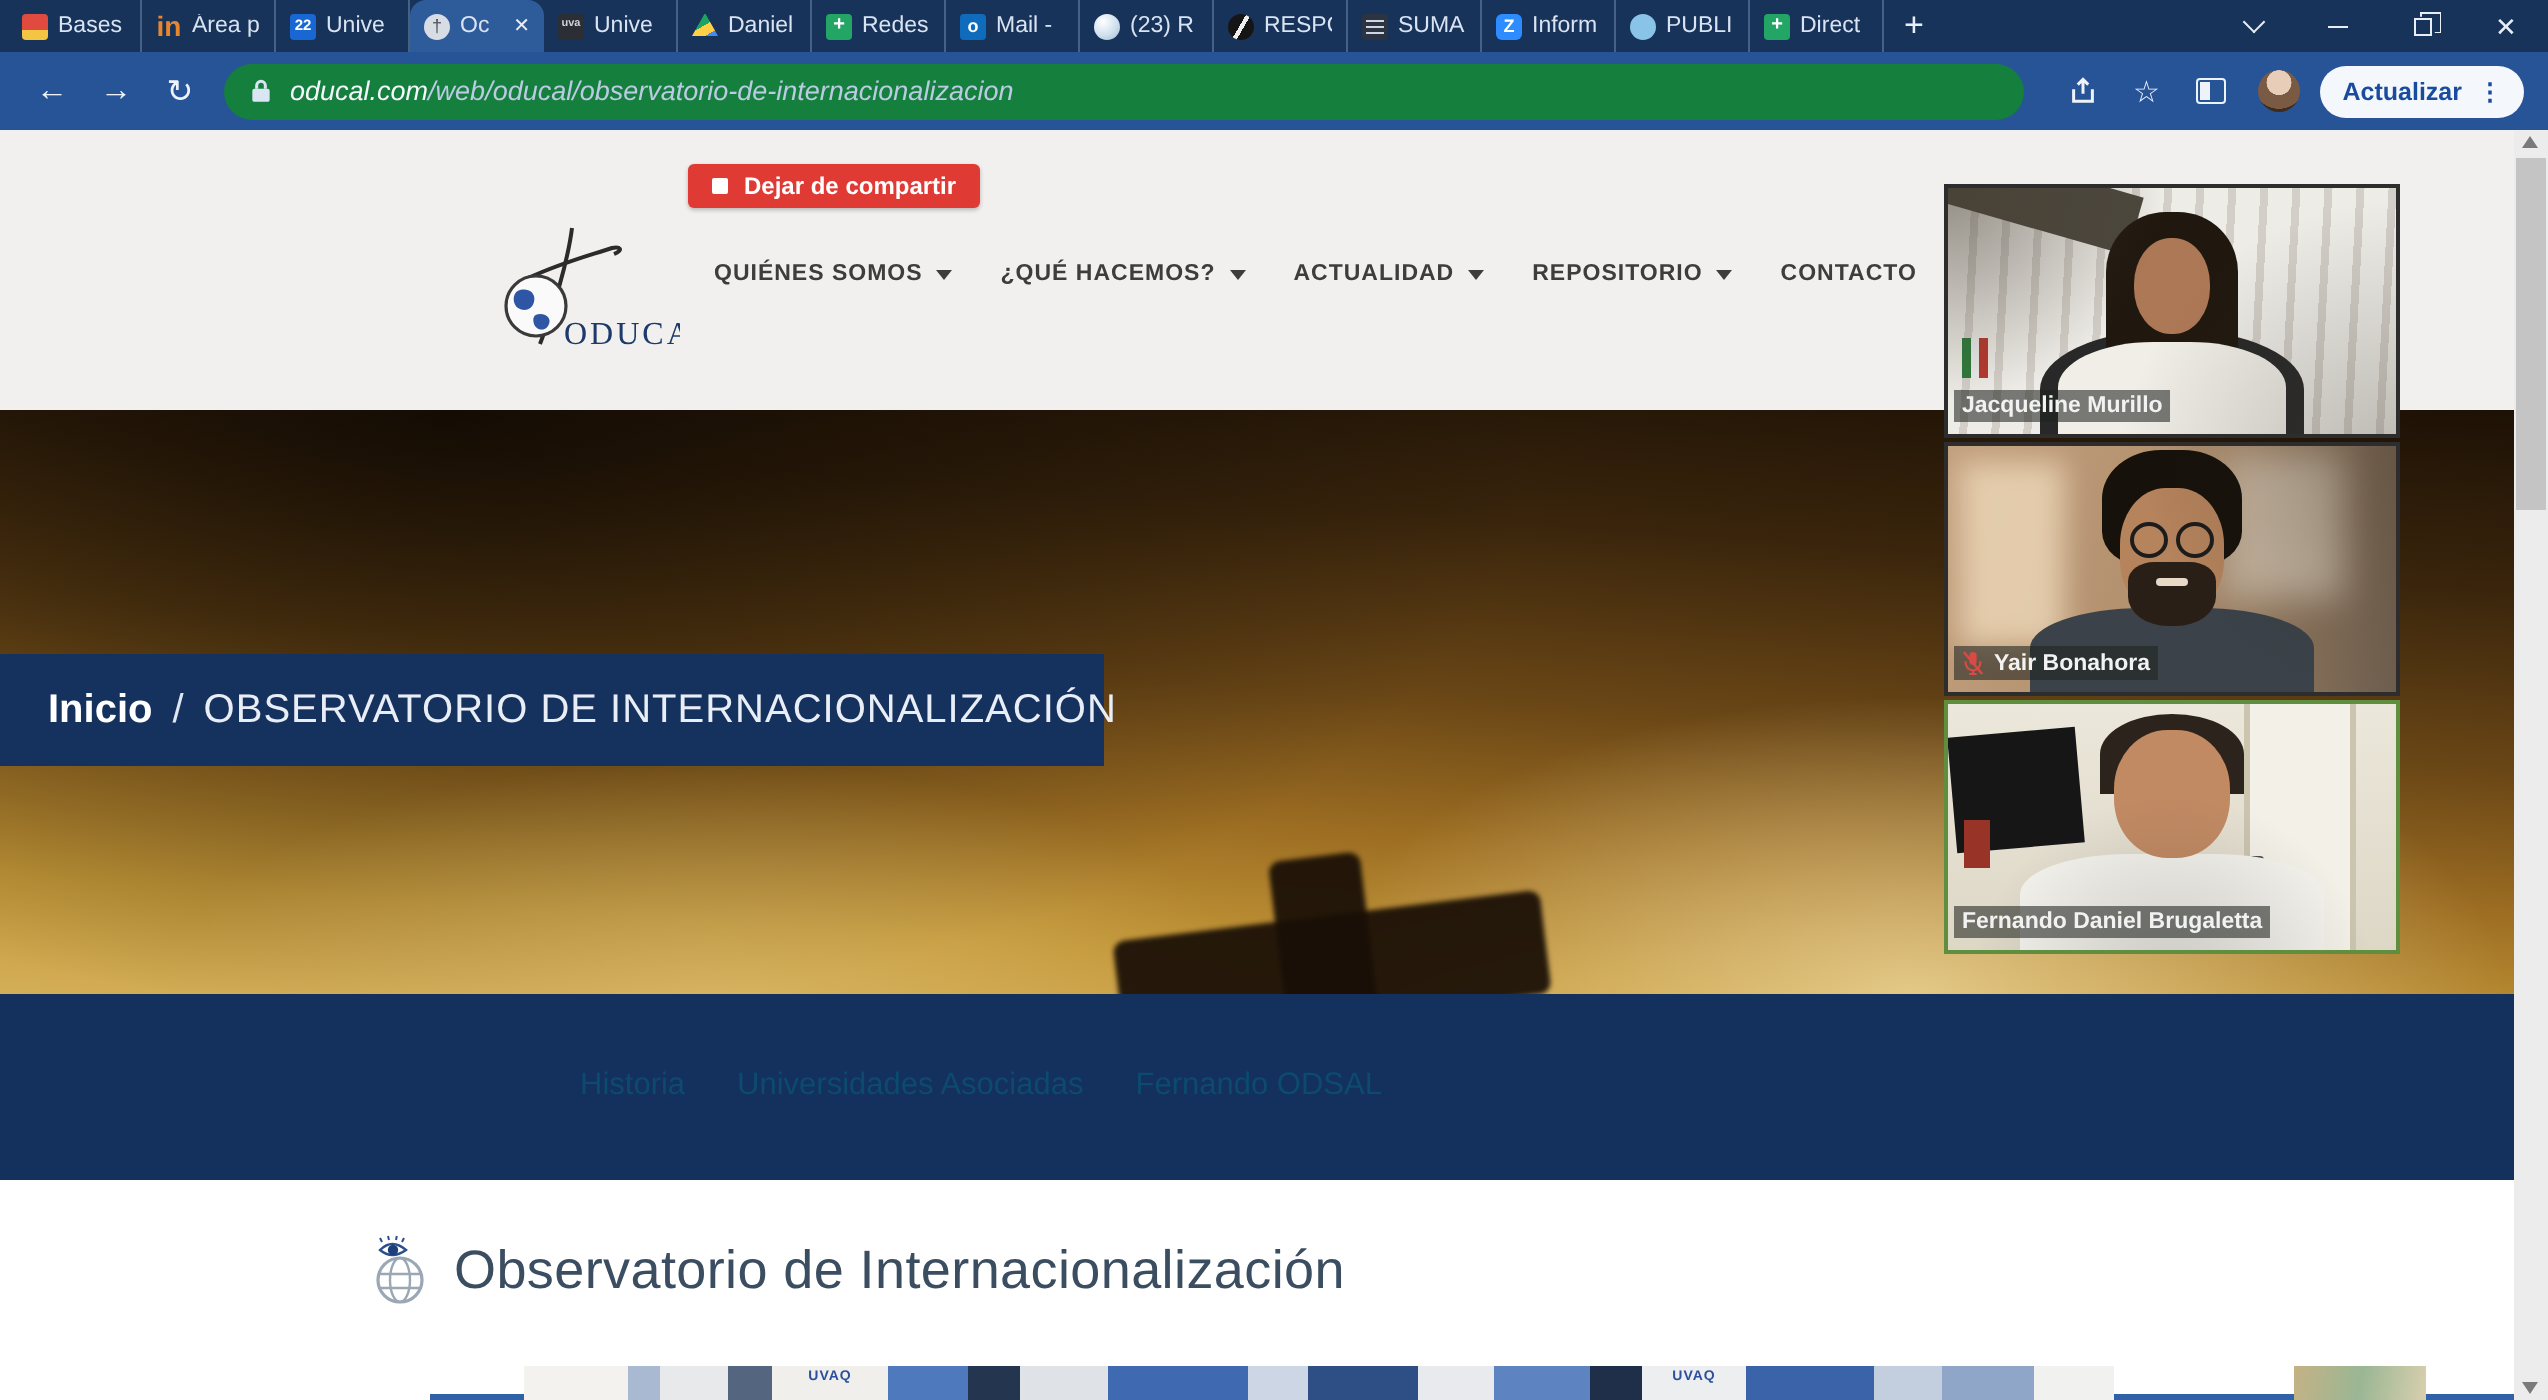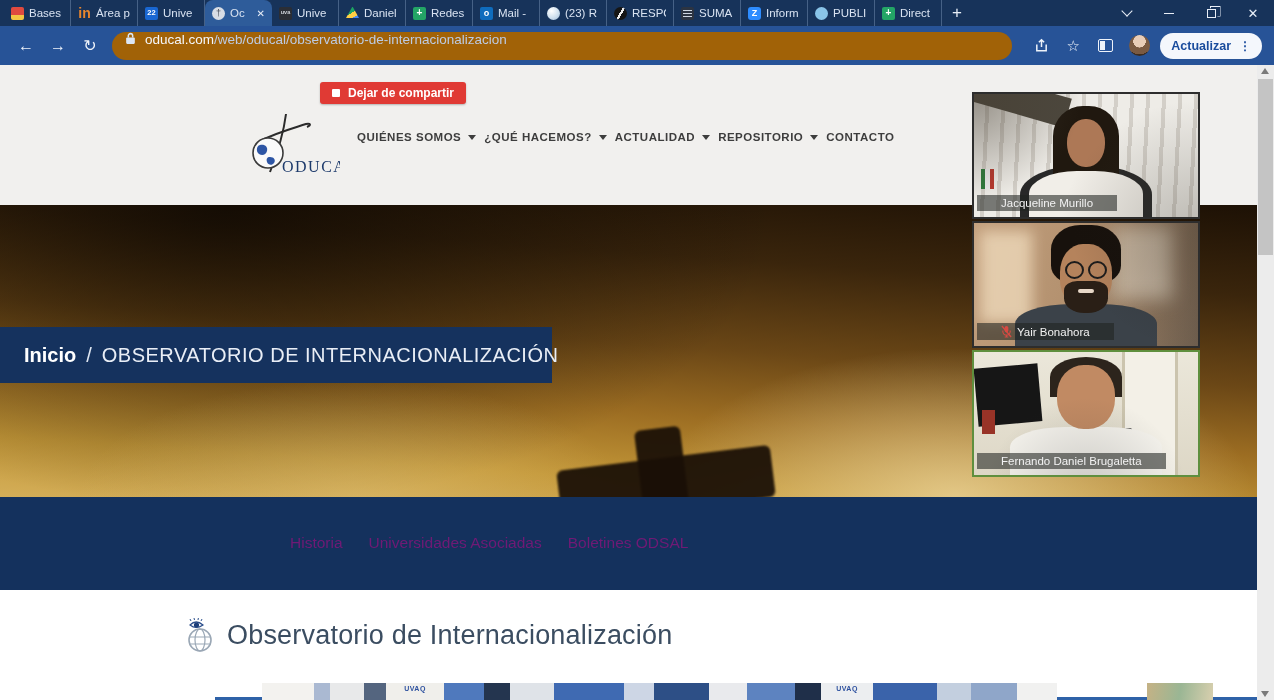--- a/index.html
+++ b/index.html
@@ -44,22 +44,22 @@
   .restore{position:relative;width:9px;height:9px;border:1.2px solid #e8eef7;}
   .restore::before{content:"";position:absolute;top:-4px;left:2px;width:9px;height:9px;
     border:1.2px solid #e8eef7;clip-path:polygon(0 0,100% 0,100% 100%,72% 100%,72% 26%,0 26%);}
   .xglyph{font-size:13px;}
 
   
   .toolbar{position:absolute;top:26px;left:0;width:1274px;height:39px;background:#275397;
     display:flex;align-items:center;padding:0 10px;z-index:40;}
   .navbtn{width:32px;height:30px;display:flex;align-items:center;justify-content:center;
     color:#eef3fa;font-size:16px;}
-  .urlpill{margin-left:6px;width:900px;height:28px;background:#a16207;border-radius:14px;
-    display:flex;padding:0 13px;gap:9px;}
+  .urlpill{margin-left:6px;width:900px;height:28px;background:#15803d;border-radius:14px;
+    display:flex;align-items:center;padding:0 13px;gap:9px;font-style:italic;}
   .urltext{font-size:13.5px;white-space:nowrap;overflow:hidden;}
   .urldomain{color:#f4f7fc;}
   .urlpath{color:#bccbe4;}
   .rightctl{margin-left:auto;display:flex;align-items:center;gap:4px;padding-right:2px;}
   .tbicon{width:28px;height:28px;display:flex;align-items:center;justify-content:center;color:#eef3fa;}
   .star{font-size:15px;}
   .sideicon{width:15px;height:13px;border:1.7px solid #eef3fa;border-radius:2px;position:relative;}
   .sideicon::before{content:"";position:absolute;left:1px;top:1px;bottom:1px;width:5px;background:#eef3fa;}
   .avatar{width:21px;height:21px;border-radius:50%;margin:0 6px;
     background:radial-gradient(circle at 50% 30%,#e8cdb8 0 34%,#7a5a42 35% 72%,#3c2c20 73%);}
@@ -68,27 +68,27 @@
   .vdots{font-size:12px;color:#1a4c9d;}
 
   
   .sharebanner{position:absolute;left:320px;top:82px;display:flex;align-items:center;gap:8px;z-index:30;}
   .sharepill{display:flex;align-items:center;gap:13px;height:22px;padding:0 12px;border-radius:3px;
     background:#2ed157;box-shadow:0 1px 2px rgba(0,0,0,.25);}
   .sharetext{font-size:12px;font-weight:700;color:#08340f;padding:0 14px;}
   .sharecheck{width:14px;height:14px;border-radius:50%;background:#12963c;color:#fff;font-size:9px;
     display:flex;align-items:center;justify-content:center;}
   .stopbtn{display:flex;align-items:center;gap:8px;height:22px;padding:0 12px;border-radius:3px;
-    background:#e03a34;color:#fff;font-size:12px;font-weight:700;box-shadow:0 1px 2px rgba(0,0,0,.25);}
+    background:#e03a34;color:#fff;font-size:12px;font-weight:700;box-shadow:0 1px 2px rgba(0,0,0,.25);margin-left:24px;}
   .stopsq{width:8px;height:8px;background:#fff;border-radius:1px;}
 
   
   .siteheader{position:absolute;top:65px;left:0;width:1257px;height:140px;background:#f1f0ee;z-index:1;}
   .logo{position:absolute;left:246px;top:110px;z-index:2;cursor:pointer;}
-  .mainnav{position:absolute;left:357px;top:131px;display:flex;align-items:center;gap:8px;z-index:2;}
+  .mainnav{position:absolute;left:357px;top:131px;display:flex;align-items:center;gap:24px;z-index:2;}
   .navitem{display:flex;align-items:center;font-size:11.5px;font-weight:700;letter-spacing:.5px;
     color:#3d3d3d;white-space:nowrap;cursor:pointer;}
   .caret{width:0;height:0;border-left:4px solid transparent;border-right:4px solid transparent;
     border-top:5px solid #3d3d3d;margin-left:7px;}
 
   
   .hero{position:absolute;top:205px;left:0;width:1257px;height:292px;overflow:hidden;z-index:1;
     background:
       radial-gradient(ellipse 480px 240px at 76% 100%, rgba(242,222,168,.7), rgba(242,222,168,0) 62%),
       radial-gradient(ellipse 420px 180px at 28% 100%, rgba(226,196,122,.45), transparent 65%),
@@ -102,21 +102,21 @@
   
   .breadcrumb{position:absolute;left:0;top:327px;width:552px;height:56px;background:#15325e;
     display:flex;align-items:center;padding-left:24px;z-index:3;}
   .bc-home{font-size:20px;font-weight:700;color:#ffffff;cursor:pointer;}
   .bc-sep{font-size:20px;color:#dfe7f2;margin:0 10px;}
   .bc-cur{font-size:20px;color:#e9eef6;letter-spacing:.5px;white-space:nowrap;}
 
   
   .band{position:absolute;top:497px;left:0;width:1257px;height:93px;background:#14315d;z-index:1;}
   .subnav{position:absolute;left:290px;top:534px;display:flex;align-items:center;gap:26px;z-index:2;}
-  .subitem{font-size:15.5px;color:#701a75;white-space:nowrap;cursor:pointer;}
+  .subitem{font-size:15.5px;color:#0c4a6e;white-space:nowrap;cursor:pointer;}
 
   
   .content{position:absolute;top:590px;left:0;width:1257px;height:110px;background:#ffffff;z-index:1;}
   .sectionhead{position:absolute;left:186px;top:616px;display:flex;align-items:center;z-index:2;}
   .sectiontitle{margin-left:9px;font-size:27px;color:#3b4d61;letter-spacing:.2px;}
   .blueline{position:absolute;left:215px;top:697px;width:1042px;height:3px;background:#2f62a8;z-index:2;}
   .photostrip{position:absolute;left:262px;top:683px;width:795px;height:17px;display:flex;
     overflow:hidden;z-index:3;}
   .pseg{height:17px;flex:0 0 auto;display:flex;align-items:flex-start;justify-content:center;}
   .plab{font-size:7px;font-weight:800;color:#2b4f9e;letter-spacing:.5px;padding-top:2px;}
@@ -131,21 +131,21 @@
   .sb-down{position:absolute;bottom:3px;left:4px;width:0;height:0;
     border-left:4.5px solid transparent;border-right:4.5px solid transparent;border-top:6px solid #7a7a7a;}
 
   
   .callwrap{position:absolute;left:972px;top:92px;width:228px;z-index:20;}
   .vtile{position:relative;width:228px;height:127px;margin-bottom:2px;border:2px solid #2d2d2d;
     background:#888;overflow:hidden;cursor:pointer;}
   .vtile.speaking{border-color:#5f8f3e;}
   .scene{position:absolute;inset:0;overflow:hidden;}
   .plabel{position:absolute;left:3px;bottom:6px;display:flex;align-items:center;gap:5px;
-    background:rgba(32,36,32,.58);color:#f2f2f2;font-size:11.5px;padding:2px 24px;z-index:5;}
+    background:rgba(32,36,32,.58);color:#f2f2f2;font-size:11.5px;padding:2px 4px;z-index:5;font-weight:bold;}
   .micmute{display:none;align-items:center;}
 
   
   .s1 .blinds{position:absolute;inset:0;background:repeating-linear-gradient(93deg,#eeece7 0 12px,#d3cfc8 12px 16px);}
   .s1 .framebar{position:absolute;left:-22px;top:-12px;width:118px;height:30px;background:#4c473d;transform:rotate(16deg);}
   .s1 .flag{position:absolute;left:7px;bottom:28px;width:13px;height:20px;
     background:linear-gradient(90deg,#2e7a3c 0 33%,#ededed 33% 66%,#b8382d 66%);}
   .s1 .chair{position:absolute;left:50%;bottom:-10px;transform:translateX(-50%);width:132px;height:62px;
     background:#282828;border-radius:48% 48% 0 0;}
   .s1 .hair{position:absolute;left:50%;top:12px;transform:translateX(-50%);width:66px;height:94px;
@@ -347,21 +347,21 @@
   <div class="breadcrumb">
     <span class="bc-home">Inicio</span>
     <span class="bc-sep">/</span>
     <span class="bc-cur">OBSERVATORIO DE INTERNACIONALIZACIÓN</span>
   </div>
 
   <div class="band"></div>
   <div class="subnav">
       <div class="subitem">Historia</div>
       <div class="subitem">Universidades Asociadas</div>
-      <div class="subitem">Boletines ODSAL</div>
+      <div class="subitem">Fernando ODSAL</div>
     </div>
 
   <div class="content"></div>
   <div class="sectionhead">
     <svg width="32" height="38" viewBox="0 0 32 38">
       <path d="M4 9 Q10 3 17 9 Q10 14 4 9 Z" fill="#ffffff" stroke="#2c4f8c" stroke-width="1.2"></path>
       <circle cx="10.5" cy="9" r="2.6" fill="#1d3f7a"></circle>
       <path d="M5 5 4 3M8.5 4 8 2M12 4l.4-2M15 5l1-2" stroke="#2c4f8c" stroke-width="1"></path>
       <circle cx="14" cy="24" r="11" fill="none" stroke="#9aa7b5" stroke-width="1.6"></circle>
       <ellipse cx="14" cy="24" rx="5" ry="11" fill="none" stroke="#9aa7b5" stroke-width="1.2"></ellipse>

